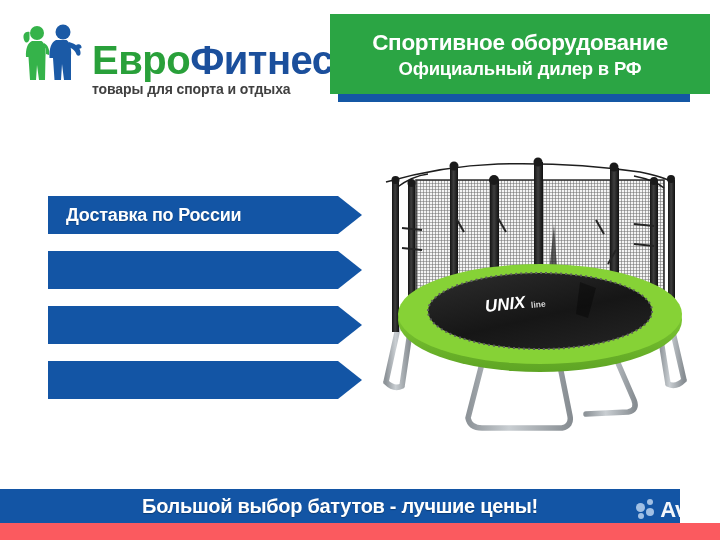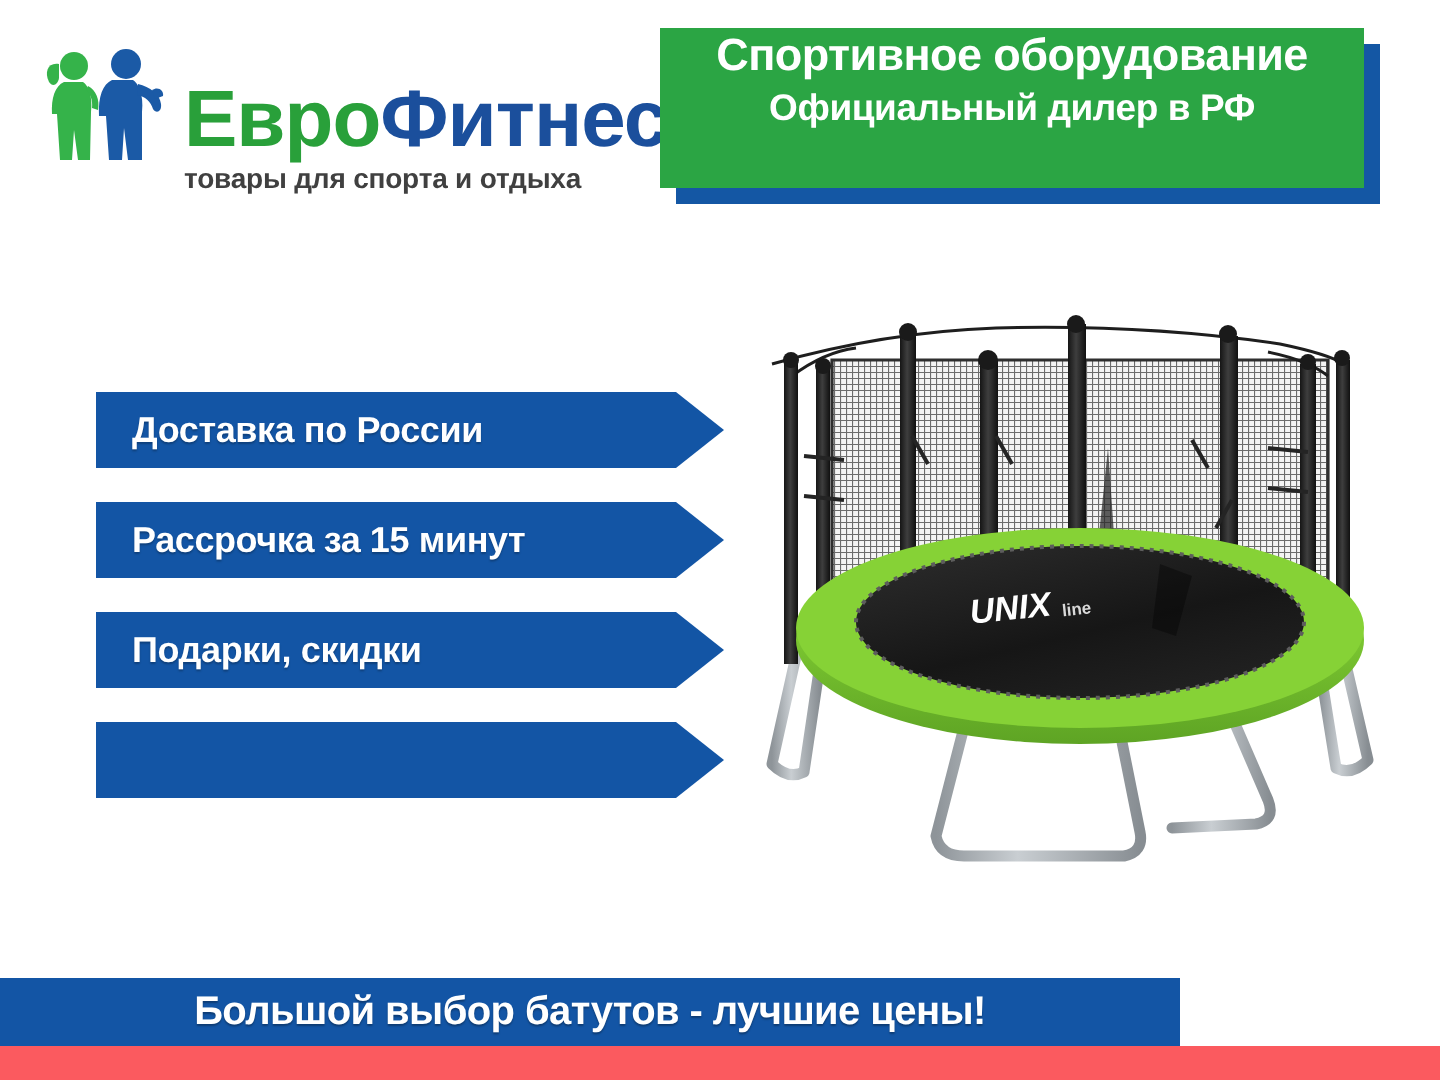--- a/index.html
+++ b/index.html
@@ -15,44 +15,44 @@
   #brand-line{font-size:40px;font-weight:bold;line-height:40px;letter-spacing:-0.5px;
               white-space:nowrap;}
   .brand-evro{color:#29a03a;}
   .brand-fitnes{color:#1b4f9c;}
   #tagline{color:#404040;font-size:14px;font-weight:bold;line-height:17px;
            letter-spacing:-0.1px;white-space:nowrap;margin-top:1px;}
 
   
   #banner-shadow{position:absolute;left:338px;top:22px;width:352px;height:80px;
                  background:#1457a4;}
-  #banner-green{position:absolute;left:330px;top:14px;width:352px;height:80px;
+  #banner-green{position:absolute;left:330px;top:14px;width:380px;height:80px;
                 background:#2ba544;display:flex;flex-direction:column;
-                align-items:center;justify-content:flex-start;}
+                align-items:center;justify-content:center;}
   #banner-line1{color:#ffffff;font-size:22.5px;font-weight:bold;line-height:27px;
                 letter-spacing:-0.3px;white-space:nowrap;}
   #banner-line2{color:#ffffff;font-size:18.5px;font-weight:bold;line-height:23px;
                 letter-spacing:-0.2px;white-space:nowrap;margin-top:1px;}
 
   
   #features{position:absolute;left:48px;top:196px;width:320px;}
   .feature{position:relative;height:38px;margin-bottom:17px;}
   .feature-shape{position:absolute;inset:0;background:#1355a5;
      clip-path:polygon(0 0, 290px 0, 314px 50%, 290px 100%, 0 100%);}
   .feature-label{position:absolute;left:18px;top:0;height:38px;display:flex;
      align-items:center;color:#ffffff;font-size:18px;font-weight:bold;
      letter-spacing:-0.2px;white-space:nowrap;
      text-shadow:0 1px 1px rgba(0,0,0,.25);}
 
   
   #product{position:absolute;left:372px;top:132px;width:336px;height:330px;}
   #product svg{display:block;width:100%;height:100%;}
 
   
-  #bottom-banner{position:absolute;left:0;top:489px;width:590px;height:34px;
+  #bottom-banner{position:absolute;left:0;top:489px;width:680px;height:34px;
      background:#1355a5;display:flex;align-items:center;justify-content:center;}
   #bottom-text{color:#ffffff;font-size:20px;font-weight:bold;letter-spacing:-0.3px;
      white-space:nowrap;text-shadow:0 1px 1px rgba(0,0,0,.3);}
   #red-strip{position:absolute;left:0;top:523px;width:720px;height:17px;background:#fb5a5f;}
 
   
   #avito{position:absolute;right:8px;top:497px;height:26px;display:flex;
          align-items:center;opacity:.95;}
   #avito-dots{width:22px;height:22px;position:relative;flex:0 0 22px;}
   #avito-dots i{position:absolute;border-radius:50%;background:#a9c6e8;display:block;}
@@ -98,25 +98,23 @@
     <div id="banner-line2">Официальный дилер в РФ</div>
   </div>
 
   <div id="features">
     <div class="feature">
       <div class="feature-shape"></div>
       <div class="feature-label">Доставка по России</div>
     </div>
     <div class="feature">
       <div class="feature-shape"></div>
-      <div class="feature-label">Рассрочка за 15 минут</div>
-    </div>
-    <div class="feature">
-      <div class="feature-shape"></div>
-      <div class="feature-label">Подарки, скидки</div>
+    </div>
+    <div class="feature">
+      <div class="feature-shape"></div>
     </div>
     <div class="feature">
       <div class="feature-shape"></div>
     </div>
   </div>
 
   <div id="product">
     <svg viewBox="0 0 336 330" aria-hidden="true">
       <defs>
         <pattern id="netmesh" width="3" height="3" patternUnits="userSpaceOnUse">
@@ -212,14 +210,23 @@
 
       <path d="M208 150 L224 156 L216 186 L204 182 Z" fill="#000" opacity="0.35"></path>
     </svg>
   </div>
 
   <div id="bottom-banner">
     <span id="bottom-text">Большой выбор батутов - лучшие цены!</span>
   </div>
   <div id="red-strip"></div>
 
+  <div id="avito">
+    <span id="avito-dots">
+      <i style="left:0;top:4px;width:9px;height:9px;"></i>
+      <i style="left:11px;top:0;width:6px;height:6px;"></i>
+      <i style="left:10px;top:9px;width:8px;height:8px;"></i>
+      <i style="left:2px;top:14px;width:6px;height:6px;"></i>
+    </span>
+    <span id="avito-word">Avito</span>
+  </div>
 
 </div>
 
 </body></html>

